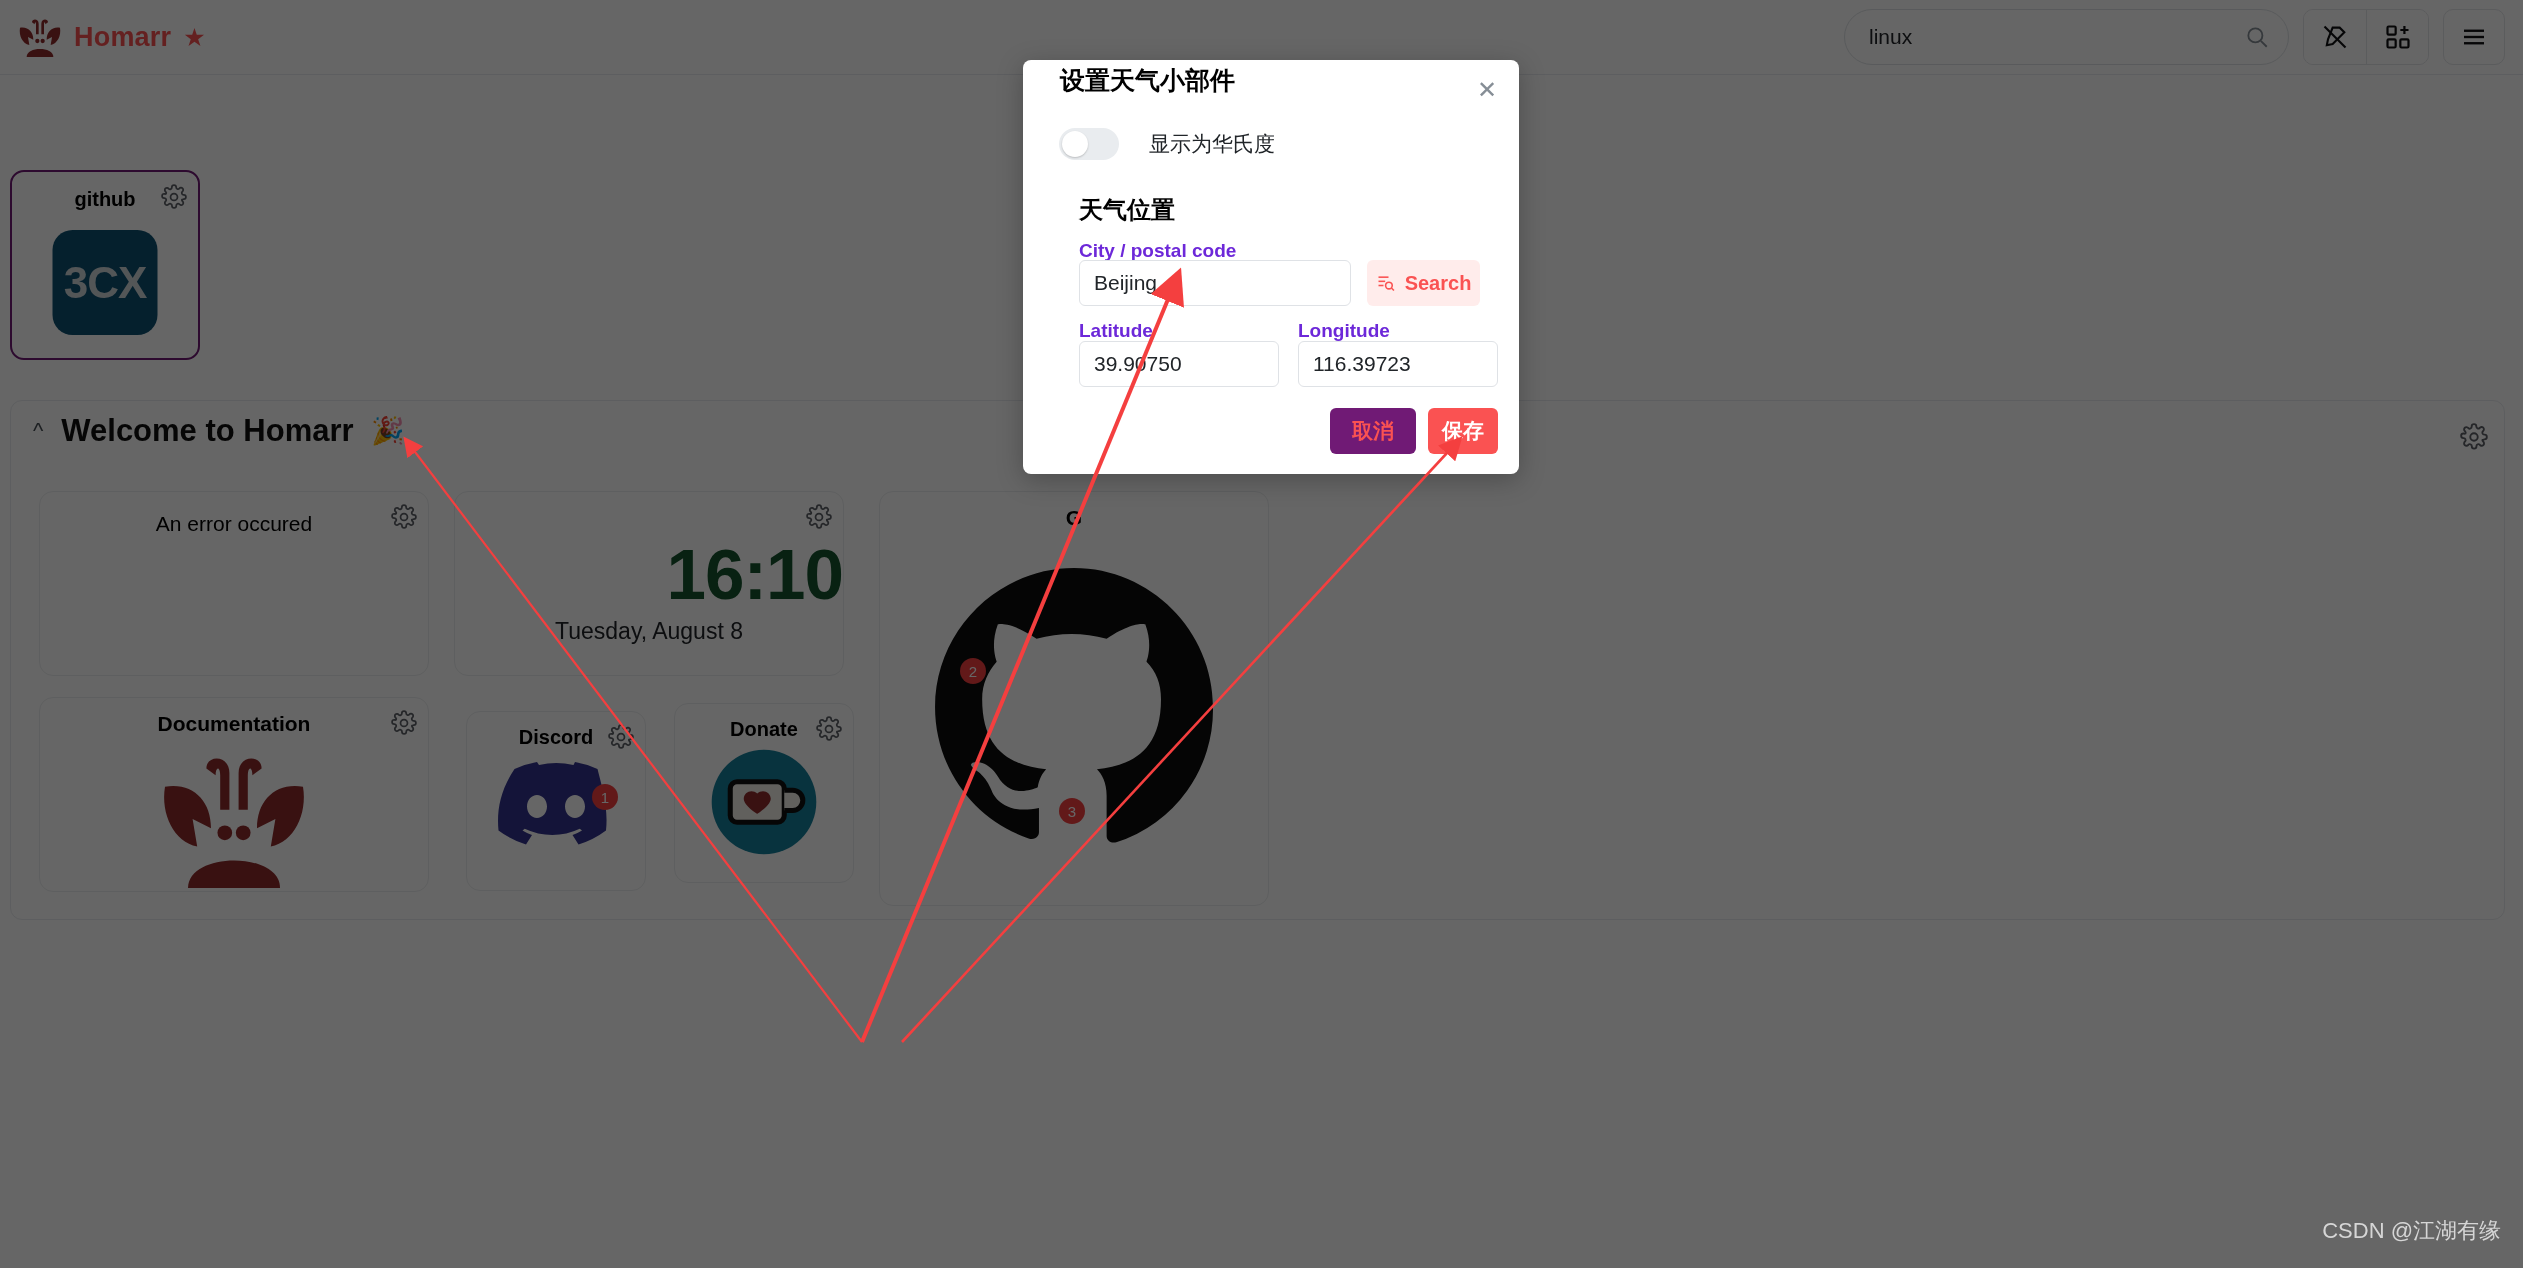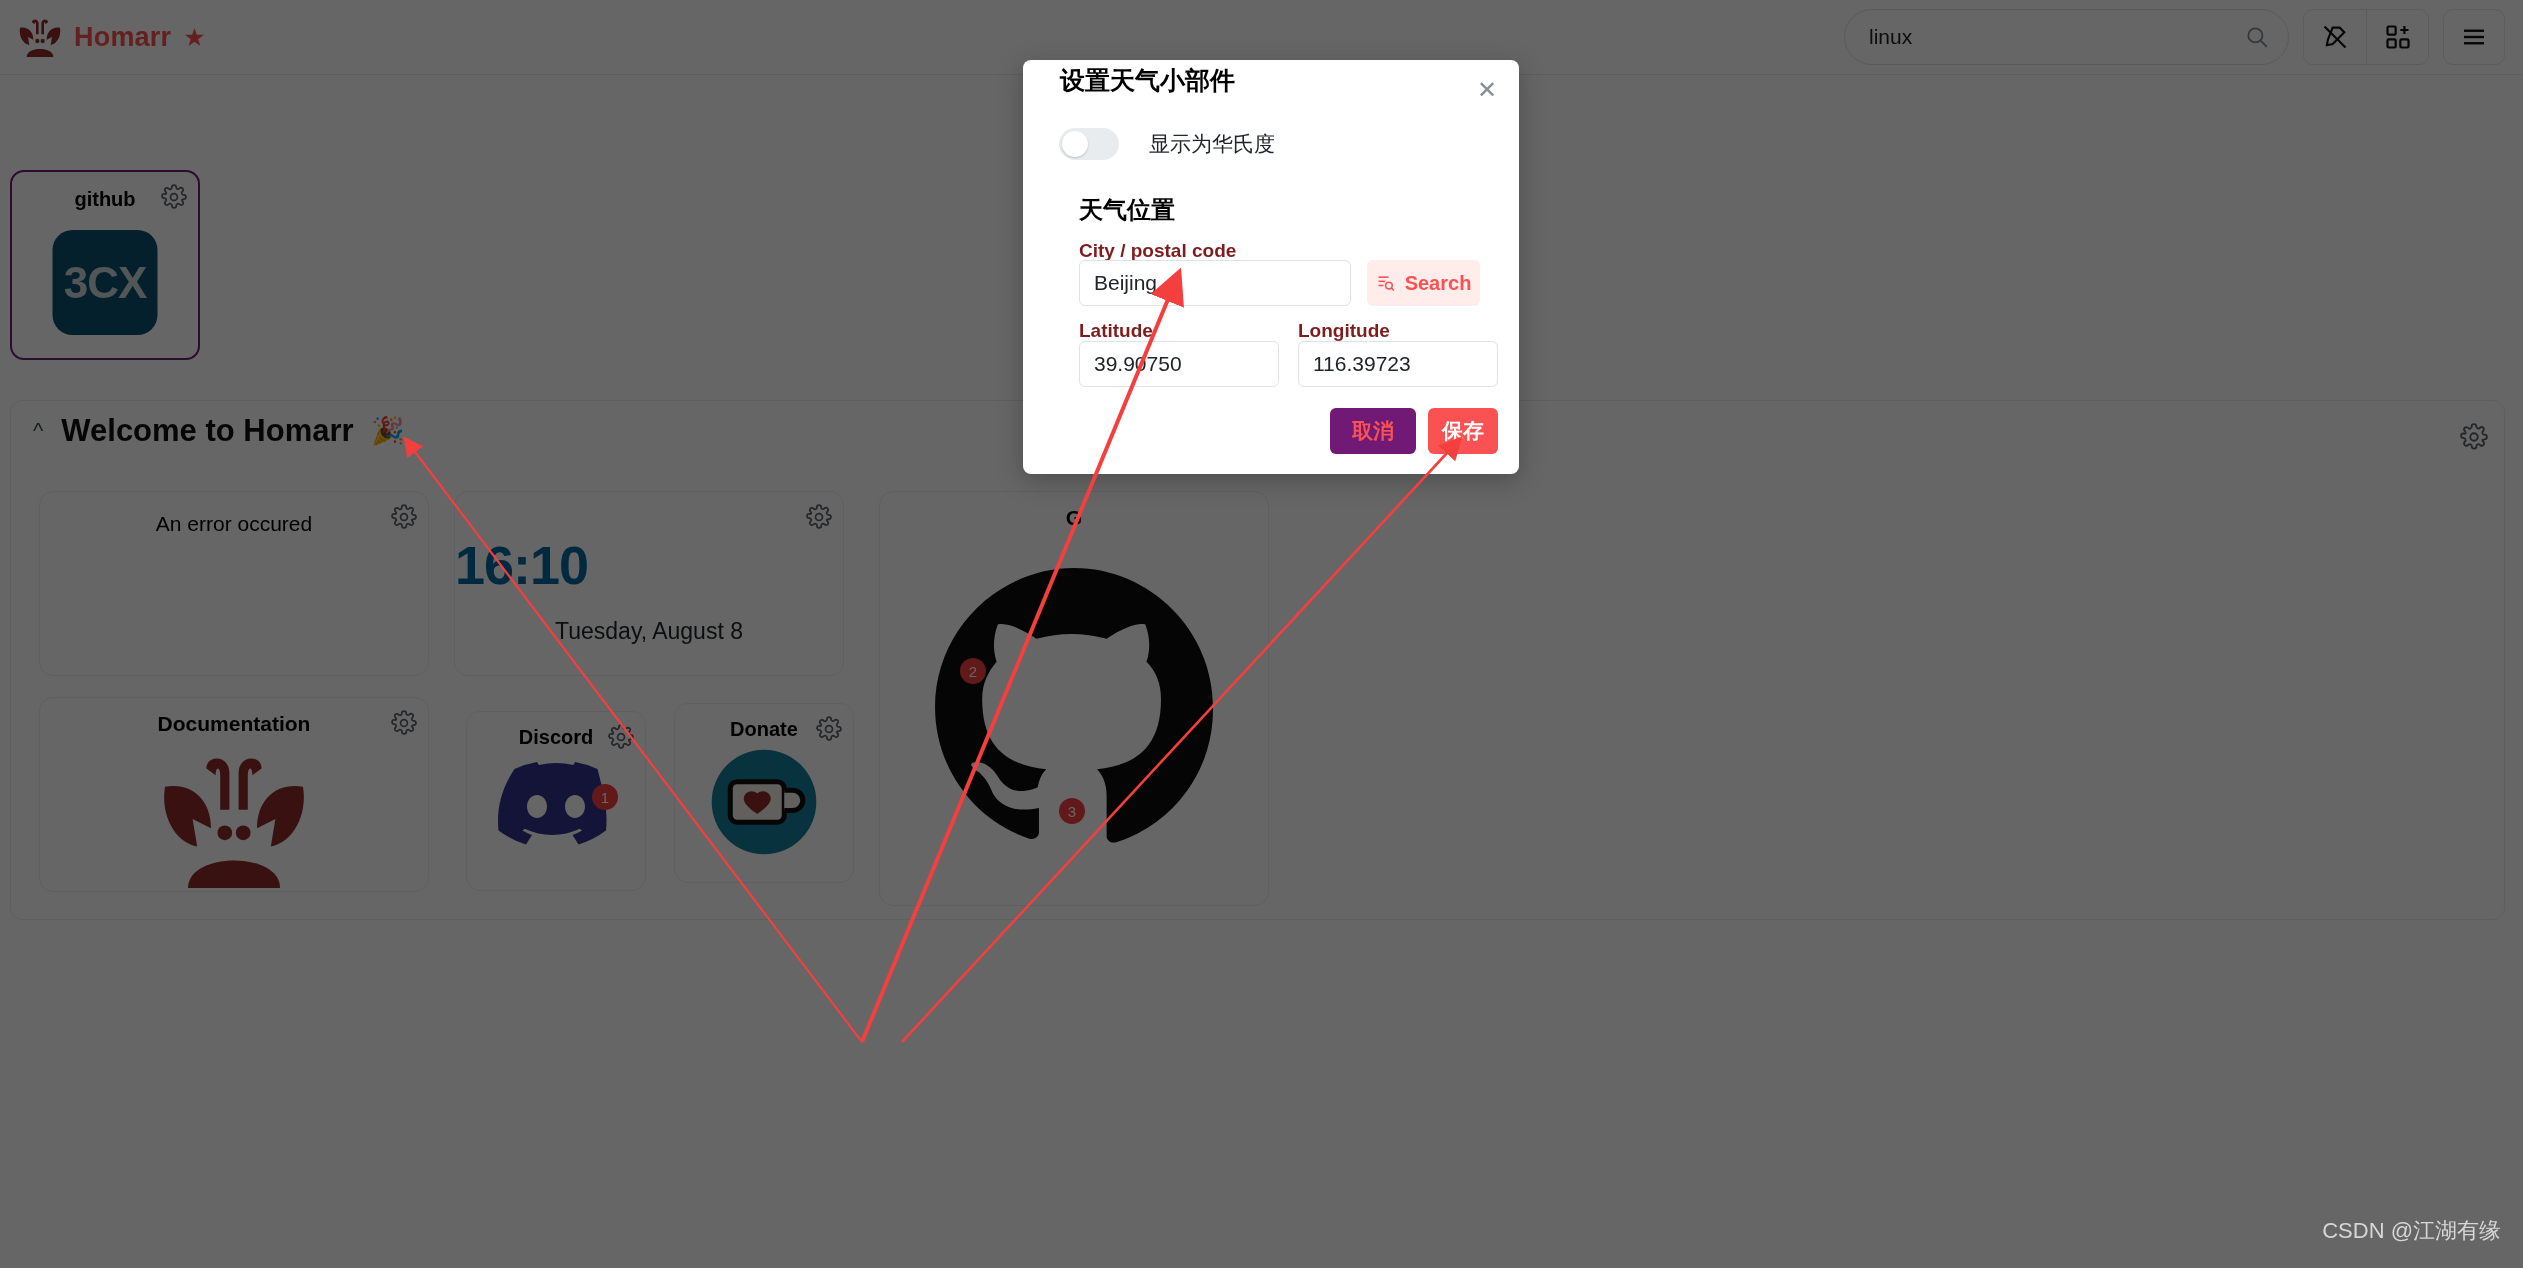--- a/index.html
+++ b/index.html
@@ -118,21 +118,21 @@
     border: 1px solid #eceef0; border-radius: 14px; background: #fff;
   }
   .card-title {
     position: absolute; left: 0; right: 0; top: 14px;
     text-align: center; font-size: 21px; font-weight: 700; color: #000;
   }
   .card-title.small { font-size: 20px; }
 
   .clock-time {
     position: absolute; left: 0; right: 0; top: 42px;
-    text-align: left; font-size: 54px; font-weight: 700; color: #0369a1;
+    text-align: right; font-size: 71px; font-weight: 700; color: #14532d;
     letter-spacing: -1px;
   }
   .clock-date {
     position: absolute; left: 0; right: 0; top: 126px;
     text-align: center; font-size: 23px; color: #212529;
   }
   .err-text {
     position: absolute; left: 0; right: 0; top: 20px;
     text-align: center; font-size: 21px; color: #000;
   }
@@ -161,21 +161,21 @@
     width: 60px; height: 32px; border-radius: 16px;
     background: #e9ecef; position: relative; cursor: pointer;
   }
   .switch .knob {
     position: absolute; left: 3px; top: 3px;
     width: 26px; height: 26px; border-radius: 50%; background: #fff;
     box-shadow: 0 1px 2px rgba(0,0,0,.2);
   }
   .switch-label { font-size: 21px; color: #212529; }
   .fld-label {
-    position: absolute; font-size: 19px; color: #7f1d1d; font-weight: 600;
+    position: absolute; font-size: 19px; color: #6d28d9; font-weight: 600;
   }
   .fld {
     position: absolute;
     border: 1px solid #dfe2e6; border-radius: 6px; background: #fff;
     display: flex; align-items: center; padding: 0 14px;
     font-size: 21px; color: #212529;
   }
   .btn {
     position: absolute; height: 46px; border-radius: 6px;
     display: flex; align-items: center; justify-content: center;

